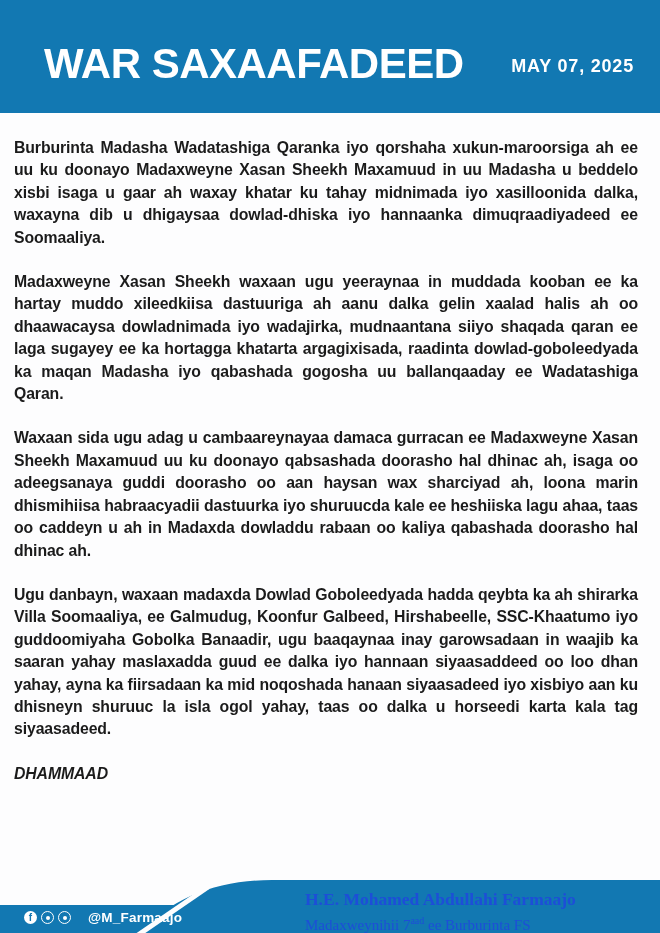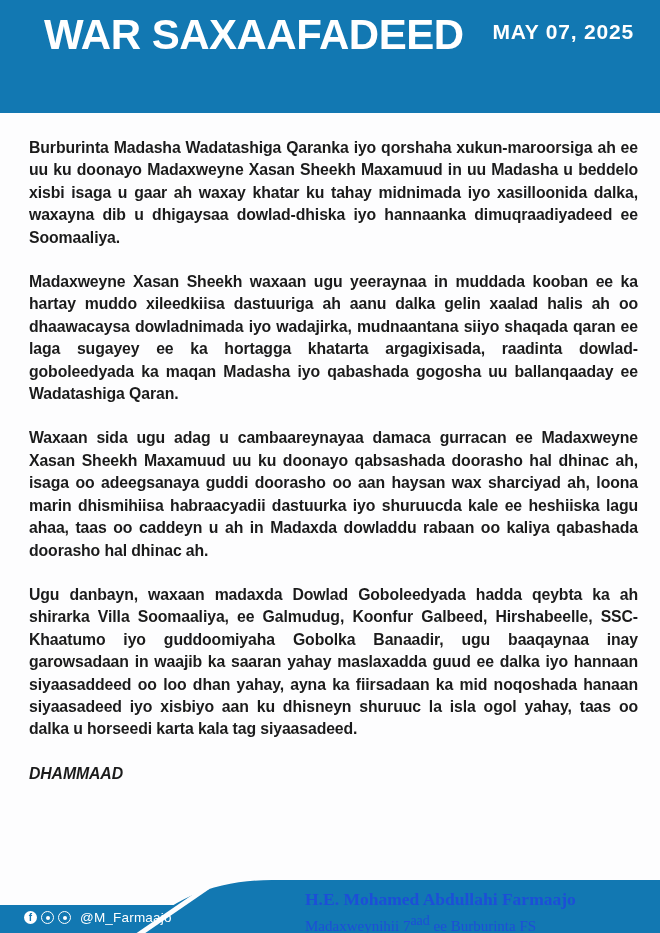--- a/index.html
+++ b/index.html
@@ -9,46 +9,46 @@
     margin:0 auto;
     background:#fdfdfe;
     overflow:hidden;
     font-family:"Liberation Sans", sans-serif;
   }
 
   
   .header {
     position:absolute; top:0; left:0; right:0; height:113px;
     background:#1278b2;
-    display:flex; align-items:flex-start; justify-content:space-between;
+    display:flex; align-items:center; justify-content:space-between;
     box-sizing:border-box;
     padding:14px 26px 0 44px;
   }
   .header h1 {
     margin:0;
     color:#ffffff;
     font-size:42px;
     font-weight:800;
     letter-spacing:-0.5px;
     line-height:1;
     white-space:nowrap;
   }
   .header .date {
     color:#ffffff;
-    font-size:21px;
+    font-size:18px;
     font-weight:600;
     letter-spacing:0.8px;
     margin-top:6px;
     white-space:nowrap;
   }
 
   
   .body-text {
     position:absolute; top:113px; left:0; right:0;
-    padding:24px 22px 0 29px;
+    padding:24px 22px 0 14px;
   }
   .body-text p {
     margin:0 0 22px 0;
     font-size:15.8px;
     line-height:22.4px;
     font-weight:600;
     color:#1b1b1b;
     text-align:justify;
     letter-spacing:-0.1px;
   }
@@ -62,35 +62,35 @@
 
   
   .footer-svg { position:absolute; left:0; bottom:0; width:660px; height:64px; display:block; }
   .footer-text {
     position:absolute; left:305px; top:889px; z-index:2;
     color:#1d4ed8;
     font-family:Liberation Serif, serif;
   }
   .footer-text .name { font-size:17.5px; font-weight:700; line-height:20px; }
   .footer-text .subtitle { font-size:15px; font-weight:400; line-height:19px; margin-top:2px; }
-  .footer-text sup { font-size:14px; }
+  .footer-text sup { font-size:10px; }
 
   .social-strip {
     position:absolute; left:24px; top:910px; z-index:2;
     display:flex; align-items:center; gap:4px;
   }
   .icon-circle {
     width:13px; height:13px; border-radius:50%;
     display:flex; align-items:center; justify-content:center;
     box-sizing:border-box;
   }
   .icon-fb { background:#ffffff; color:#1278b2; font-size:10px; font-weight:700; line-height:1; }
   .icon-ring { border:1.5px solid #ffffff; }
   .icon-dot { width:4px; height:4px; border-radius:50%; background:#ffffff; }
-  .handle { color:#ffffff; font-size:13.5px; font-weight:400; margin-left:5px; letter-spacing:0.2px; }
+  .handle { color:#ffffff; font-size:13.5px; font-weight:700; margin-left:13px; letter-spacing:0.2px; }
 </style>
 </head>
 <body>
 
 <div class="page">
 
   <div class="header">
     <h1>WAR SAXAAFADEED</h1>
     <div class="date">MAY 07, 2025</div>
   </div>

